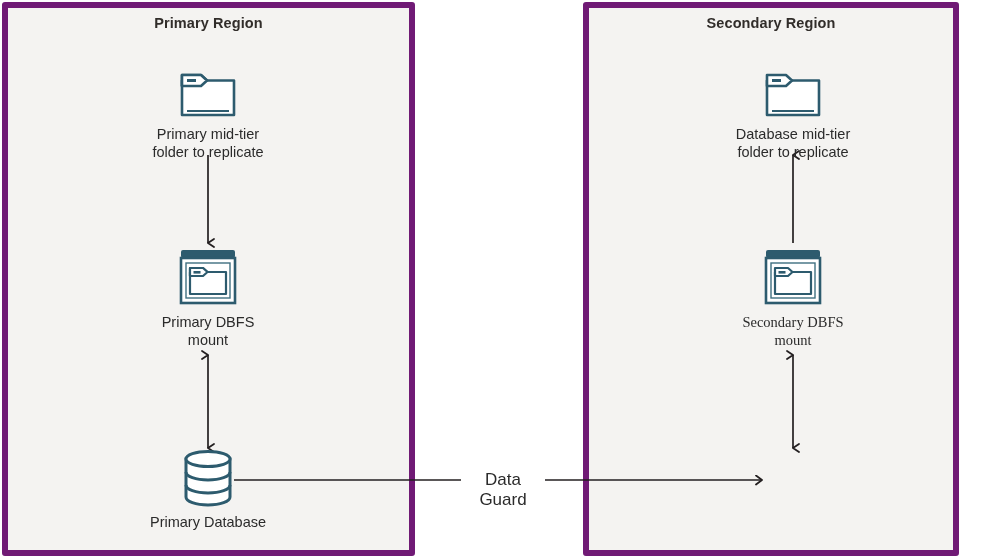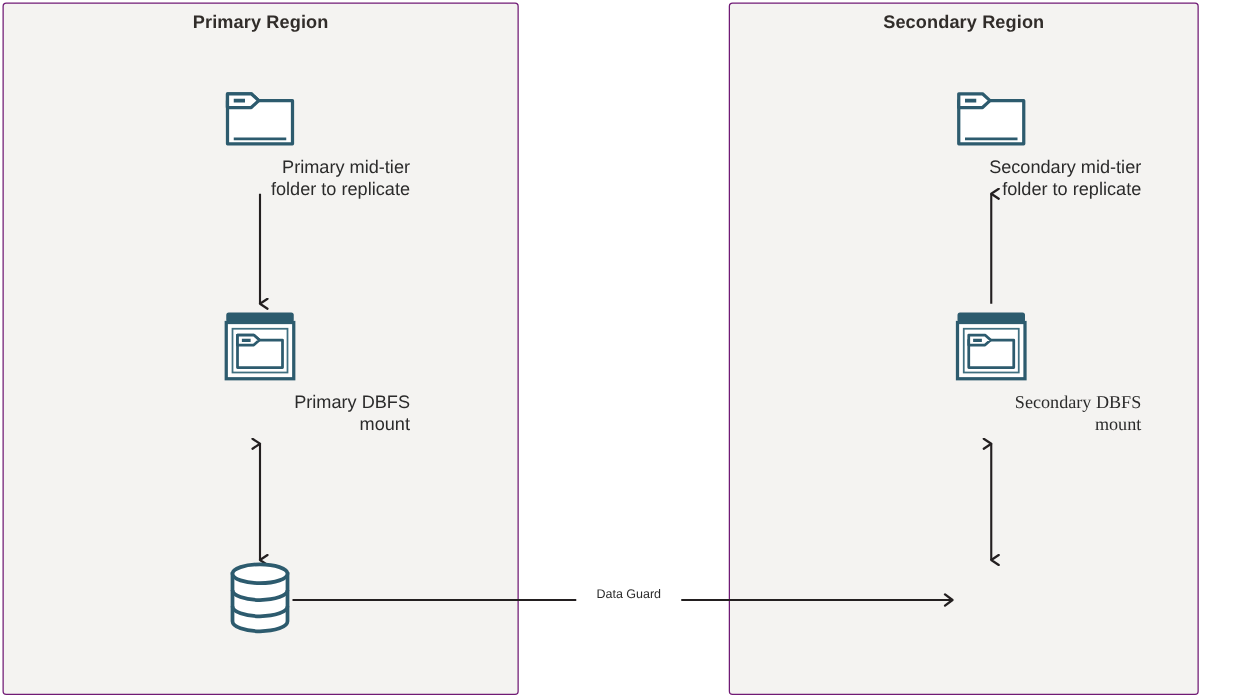--- a/index.html
+++ b/index.html
@@ -11,21 +11,21 @@
     position:relative;
   }
   .canvas{position:absolute;inset:0;}
 
   
   .region{
     position:absolute;
     top:2px;
     height:554px;
     background:#f4f3f1;
-    border:1px solid #701a75;
+    border:6px solid #701a75;
     border-radius:3px;
     box-sizing:border-box;
   }
   #region-primary{left:2px;width:413px;}
   #region-secondary{left:583px;width:376px;}
 
   .region-title{
     position:absolute;
     top:7px;left:0;right:0;
     text-align:center;
@@ -40,21 +40,20 @@
     position:absolute;
     width:240px;
     text-align:center;
   }
   .node .label{
     font-size:14.5px;
     color:#2b2b2b;
     line-height:18px;
     margin-top:5px;
     white-space:pre-line;
-    text-align:right;
   }
   .icon-wrap{
     display:flex;
     align-items:flex-end;
     justify-content:center;
     height:62px;
   }
 
   
   #node-primary-folder   {left:88px; top:58px;}
@@ -66,21 +65,21 @@
 
   
   .conn{position:absolute;overflow:visible;}
 
   
   .dg-label{
     position:absolute;
     left:463px;top:470px;
     width:80px;
     text-align:center;
-    font-size:10px;
+    font-size:17px;
     color:#2b2b2b;
     background:transparent;
   }
 </style>
 </head>
 <body>
 
 <div class="canvas">
 
   <div class="region" id="region-primary">
@@ -150,32 +149,33 @@
 
   <div class="node" id="node-primary-db">
     <div class="icon-wrap">
       <svg width="58" height="60" viewBox="0 0 58 60">
         <path d="M7,11 L7,49 C7,53.5 16.8,57 29,57 C41.2,57 51,53.5 51,49 L51,11 Z" fill="#ffffff" stroke="#2d5b6e" stroke-width="3"></path>
         <ellipse cx="29" cy="11" rx="22" ry="7.5" fill="#ffffff" stroke="#2d5b6e" stroke-width="3"></ellipse>
         <path d="M7,24 C7,28.5 16.8,32 29,32 C41.2,32 51,28.5 51,24" fill="none" stroke="#2d5b6e" stroke-width="3"></path>
         <path d="M7,37 C7,41.5 16.8,45 29,45 C41.2,45 51,41.5 51,37" fill="none" stroke="#2d5b6e" stroke-width="3"></path>
       </svg>
     </div>
+    <div class="label">Primary Database</div>
   </div>
 
   <div class="node" id="node-secondary-folder">
     <div class="icon-wrap">
       <svg width="60" height="52" viewBox="0 0 60 52">
         <path d="M4,12.5 L56,12.5 L56,47 L4,47 Z" fill="#ffffff" stroke="#2d5b6e" stroke-width="2.6" stroke-linejoin="round"></path>
         <path d="M4,7 L23,7 L29,12.5 L23,18 L4,18 Z" fill="#ffffff" stroke="#2d5b6e" stroke-width="2.6" stroke-linejoin="round"></path>
         <rect x="9" y="11" width="9" height="3" fill="#2d5b6e"></rect>
         <line x1="9" y1="43" x2="51" y2="43" stroke="#2d5b6e" stroke-width="2.2"></line>
       </svg>
     </div>
-    <div class="label">Secondary mid-tier
+    <div class="label">Database mid-tier
 folder to replicate</div>
   </div>
 
   <div class="node" id="node-secondary-dbfs">
     <div class="icon-wrap">
       <svg width="62" height="62" viewBox="0 0 62 62">
         <rect x="4" y="4" width="54" height="8" rx="2" fill="#2d5b6e"></rect>
         <rect x="4" y="12" width="54" height="45" fill="#ffffff" stroke="#2d5b6e" stroke-width="2.6"></rect>
         <rect x="9" y="17" width="44" height="35" fill="#ffffff" stroke="#3f6f80" stroke-width="1.4"></rect>
         <path d="M13,26 L49,26 L49,48 L13,48 Z" fill="#ffffff" stroke="#2d5b6e" stroke-width="2.2" stroke-linejoin="round"></path>

